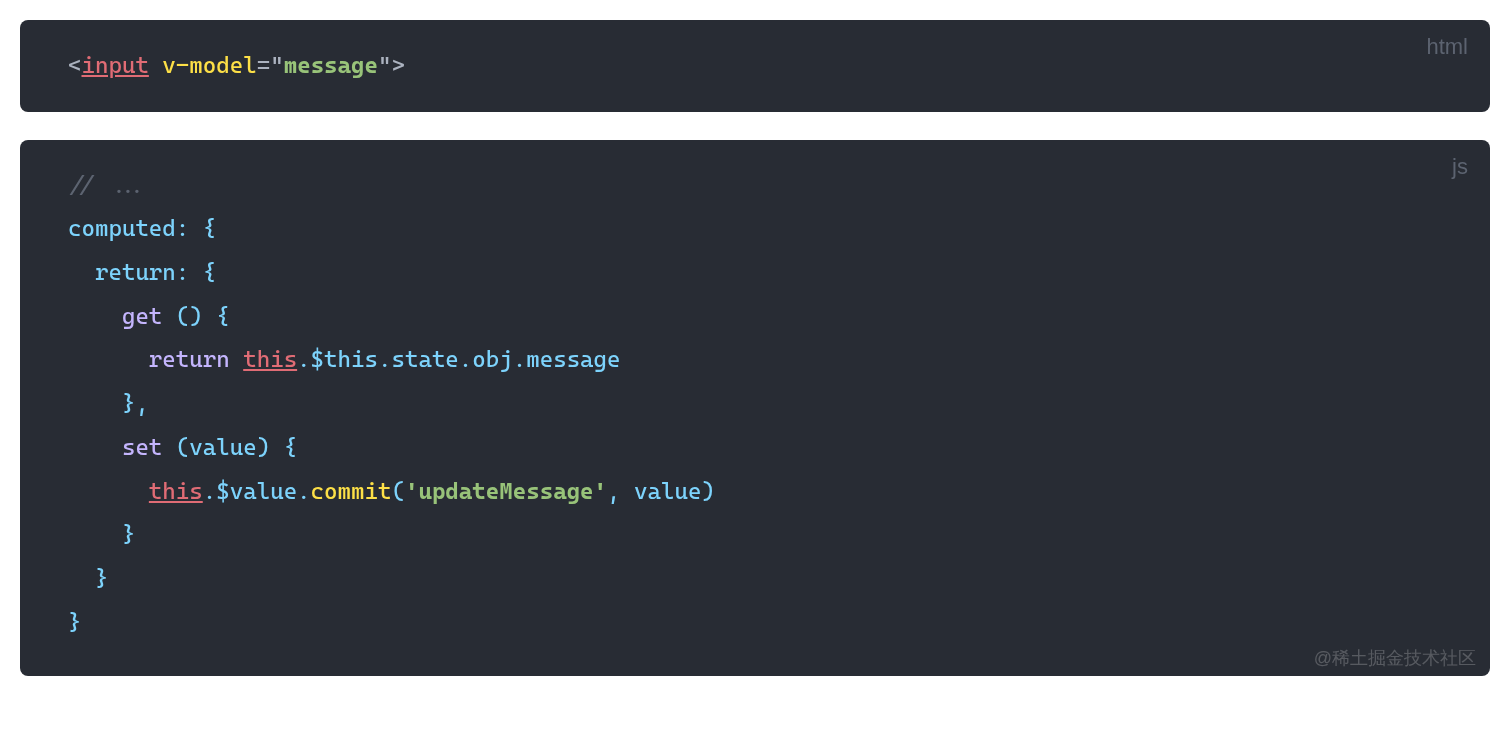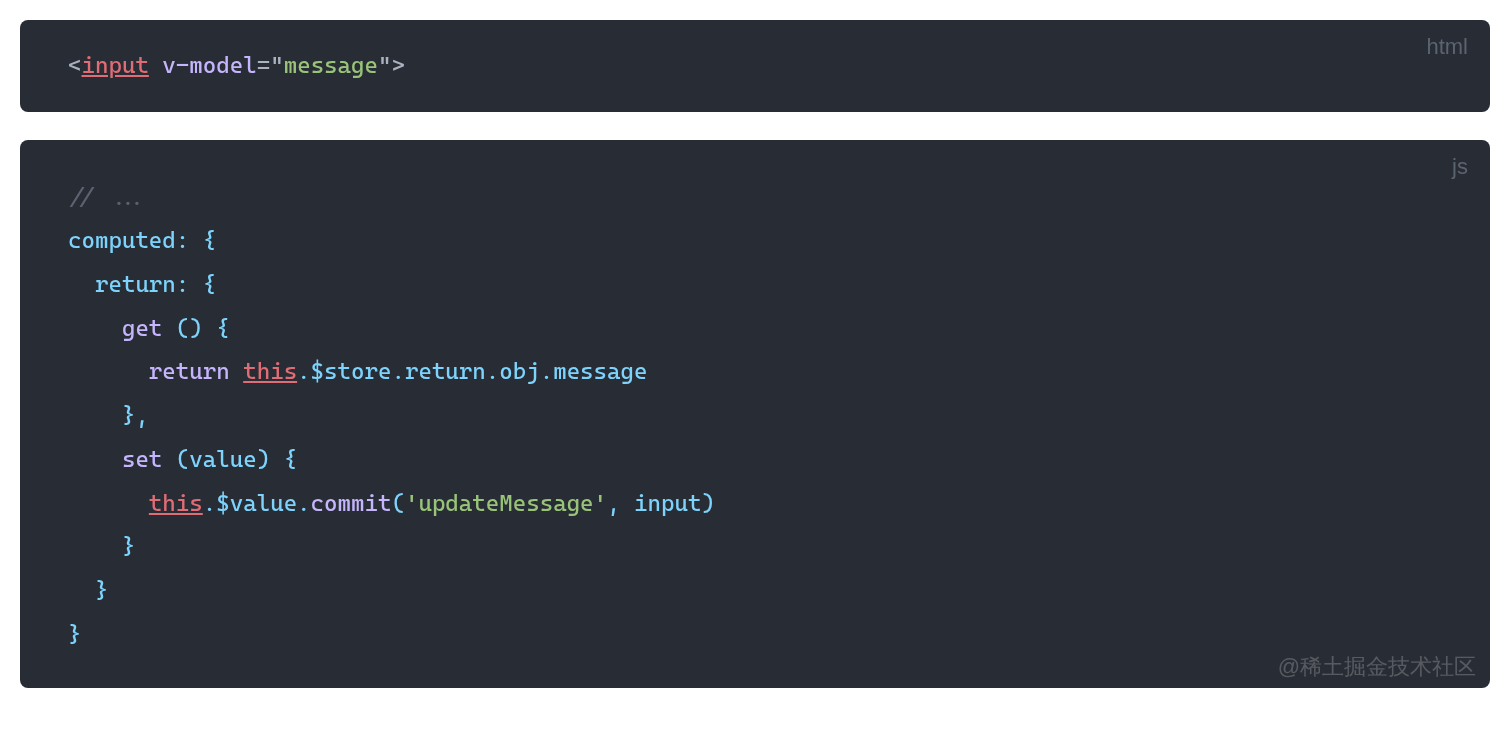--- a/index.html
+++ b/index.html
@@ -30,53 +30,53 @@
   pre {
     margin: 0;
     color: #abb2bf;
     font-size: 23px;
     line-height: 1.9;
     font-family: 'SF Mono', Monaco, 'Cascadia Code', 'Roboto Mono', Consolas, 'Courier New', monospace;
     white-space: pre;
   }
   .t-gray { color: #abb2bf; }
   .t-red { color: #e06c75; text-decoration: underline; }
-  .t-orange { color: #c4b5fd; }
-  .t-green { color: #98c379; }
+  .t-orange { color: #fde047; }
+  .t-green { color: #98c379; font-weight: bold; }
   .t-purple { color: #c4b5fd; }
   .t-comment { color: #5c6370; font-style: italic; }
   .t-white { color: #7dd3fc; }
   .watermark {
     position: absolute;
     bottom: 6px;
     right: 14px;
     color: rgba(255,255,255,0.22);
-    font-size: 22px;
+    font-size: 18px;
     font-family: -apple-system, BlinkMacSystemFont, 'PingFang SC', 'Microsoft YaHei', sans-serif;
   }
   .code-block.second {
-    padding-top: 36px;
+    padding-top: 24px;
     padding-bottom: 32px;
   }
 </style>
 </head>
 <body>
 
 <div class="code-block">
   <div class="lang-label">html</div>
   <pre><span class="t-gray">&lt;</span><span class="t-red">input</span><span> </span><span class="t-orange">v-model</span><span class="t-gray">=</span><span class="t-gray">"</span><span class="t-green">message</span><span class="t-gray">"</span><span class="t-gray">&gt;</span></pre>
 </div>
 
 <div class="code-block second">
   <div class="lang-label">js</div>
   <pre><span class="t-comment">// ...</span>
 <span class="t-white">computed: {</span>
 <span>  </span><span class="t-white">return: {</span>
 <span>    </span><span class="t-purple">get</span><span class="t-white"> () {</span>
-<span>      </span><span class="t-purple">return</span><span> </span><span class="t-red">this</span><span class="t-white">.$store.return.obj.message</span>
+<span>      </span><span class="t-purple">return</span><span> </span><span class="t-red">this</span><span class="t-white">.$this.state.obj.message</span>
 <span class="t-white">    },</span>
 <span>    </span><span class="t-purple">set</span><span class="t-white"> (value) {</span>
-<span>      </span><span class="t-red">this</span><span class="t-white">.$value.</span><span class="t-orange">commit</span><span class="t-white">(</span><span class="t-green">'updateMessage'</span><span class="t-white">, input)</span>
+<span>      </span><span class="t-red">this</span><span class="t-white">.$value.</span><span class="t-orange">commit</span><span class="t-white">(</span><span class="t-green">'updateMessage'</span><span class="t-white">, value)</span>
 <span class="t-white">    }</span>
 <span class="t-white">  }</span>
 <span class="t-white">}</span></pre>
   <div class="watermark">@稀土掘金技术社区</div>
 </div>
 
 </body></html>

